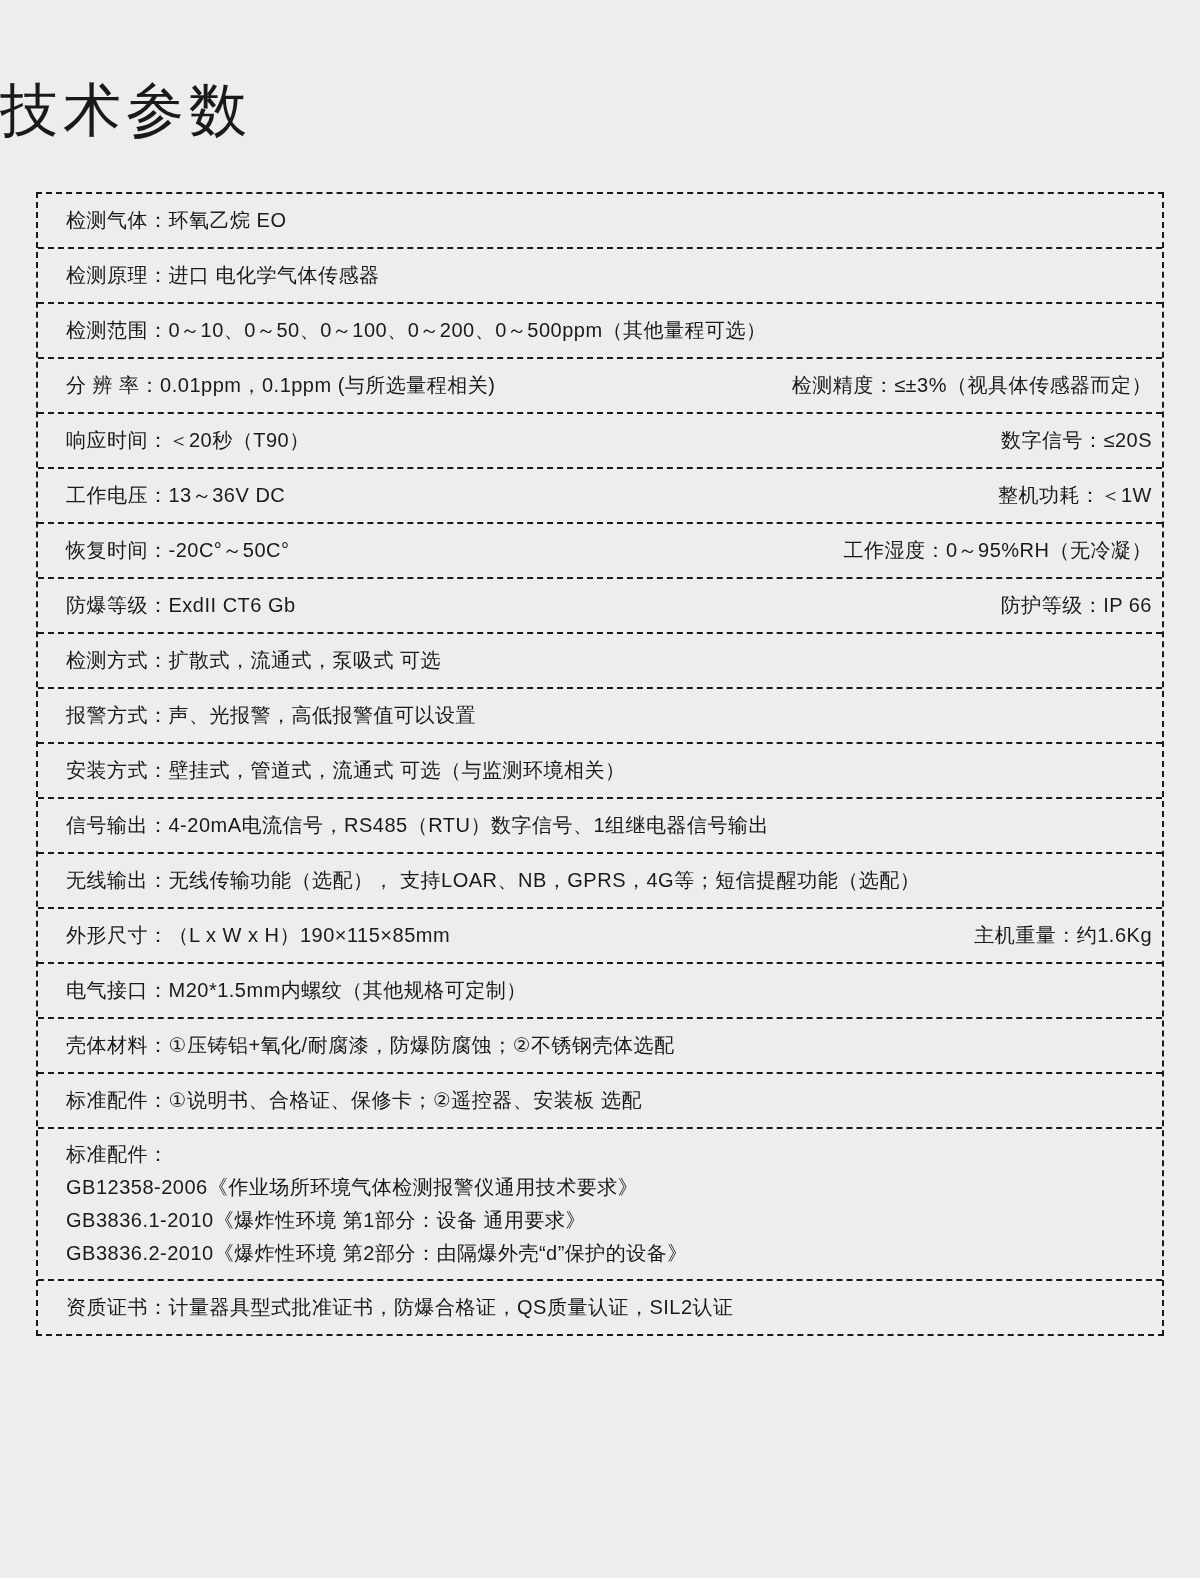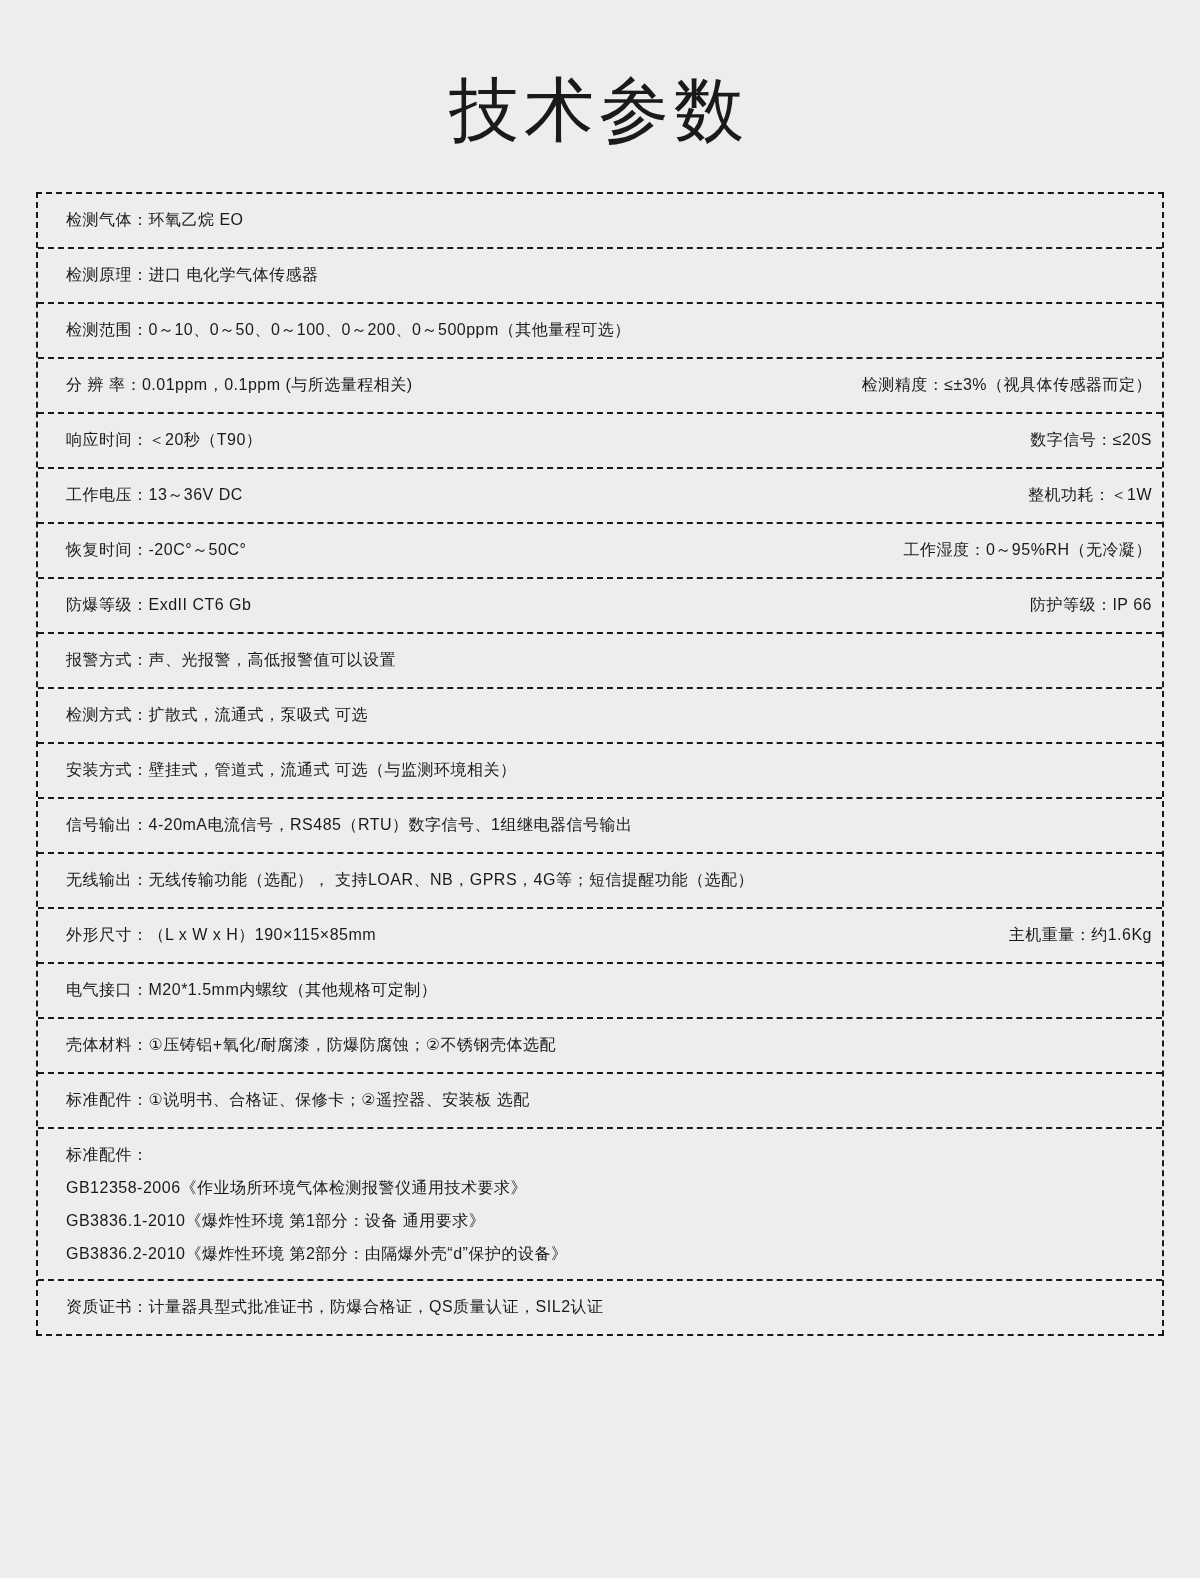--- a/index.html
+++ b/index.html
@@ -11,39 +11,39 @@
     height: 1578px;
     background: #ededed;
     color: #1a1a1a;
     font-family: "Liberation Sans", "DejaVu Sans", sans-serif;
     overflow: hidden;
   }
   .page-title {
     margin: 62px 2px 0 0;
     height: 96px;
     line-height: 96px;
-    text-align: center;
-    font-size: 70px;
+    text-align: left;
+    font-size: 58px;
     font-weight: 400;
     letter-spacing: 5px;
     white-space: nowrap;
   }
   .spec-table {
     margin: 34px 36px 0 36px;
     border: 2px dashed #1a1a1a;
     background: transparent;
   }
   .row {
     display: flex;
     align-items: center;
     min-height: 53px;
     padding-left: 28px;
     padding-right: 10px;
     border-bottom: 2px dashed #1a1a1a;
-    font-size: 16px;
+    font-size: 20px;
     font-weight: 500;
     letter-spacing: 0.5px;
     white-space: nowrap;
   }
   .row:last-child {
     border-bottom: none;
   }
   .cell-left {
     flex: 0 0 640px;
   }
@@ -99,25 +99,25 @@
     <div class="cell cell-left">恢复时间：-20C°～50C°</div>
     <div class="cell cell-right">工作湿度：0～95%RH（无冷凝）</div>
   </div>
 
   <div class="row">
     <div class="cell cell-left">防爆等级：ExdII CT6 Gb</div>
     <div class="cell cell-right">防护等级：IP 66</div>
   </div>
 
   <div class="row">
-    <div class="cell">报警方式：声、光报警，高低报警值可以设置</div>
+    <div class="cell">检测方式：扩散式，流通式，泵吸式 可选</div>
   </div>
 
   <div class="row">
-    <div class="cell">检测方式：扩散式，流通式，泵吸式 可选</div>
+    <div class="cell">报警方式：声、光报警，高低报警值可以设置</div>
   </div>
 
   <div class="row">
     <div class="cell">安装方式：壁挂式，管道式，流通式 可选（与监测环境相关）</div>
   </div>
 
   <div class="row">
     <div class="cell">信号输出：4-20mA电流信号，RS485（RTU）数字信号、1组继电器信号输出</div>
   </div>
 

